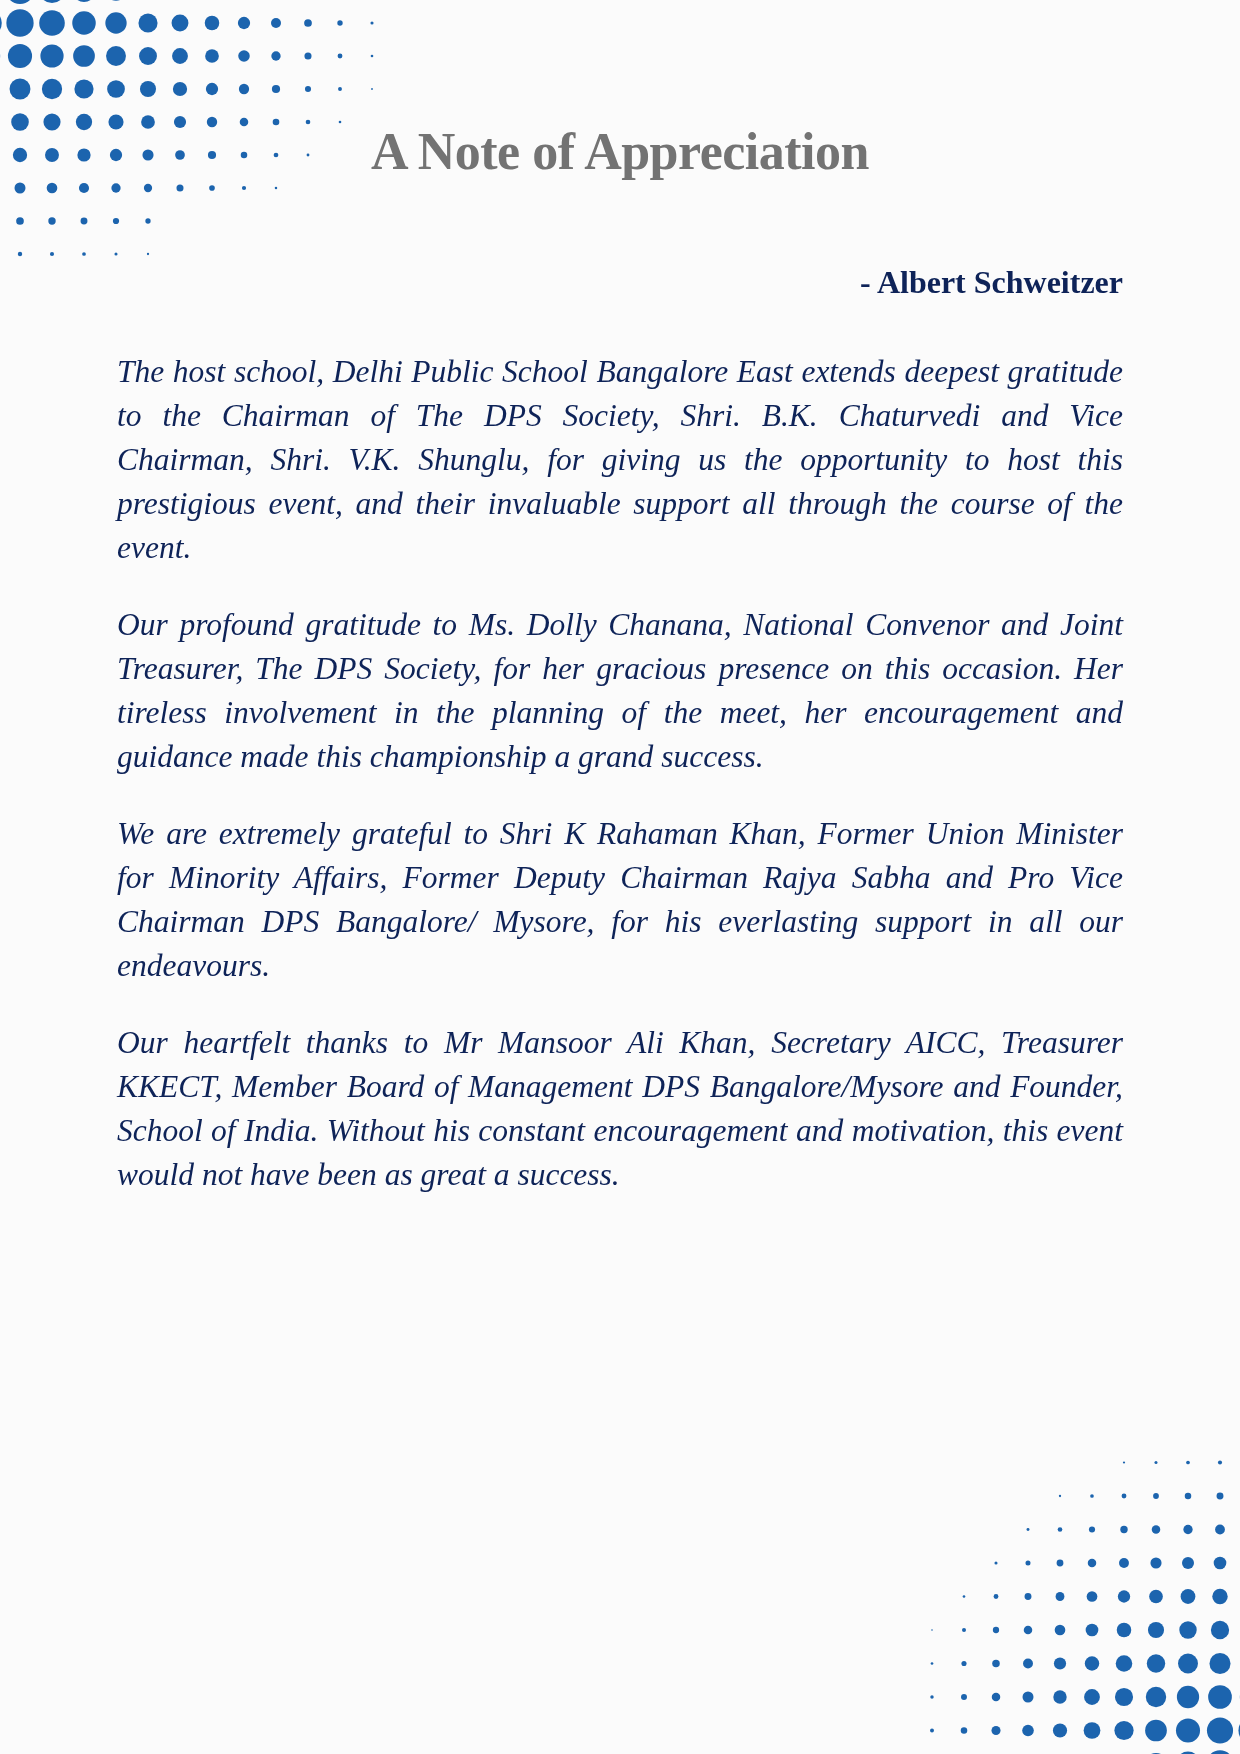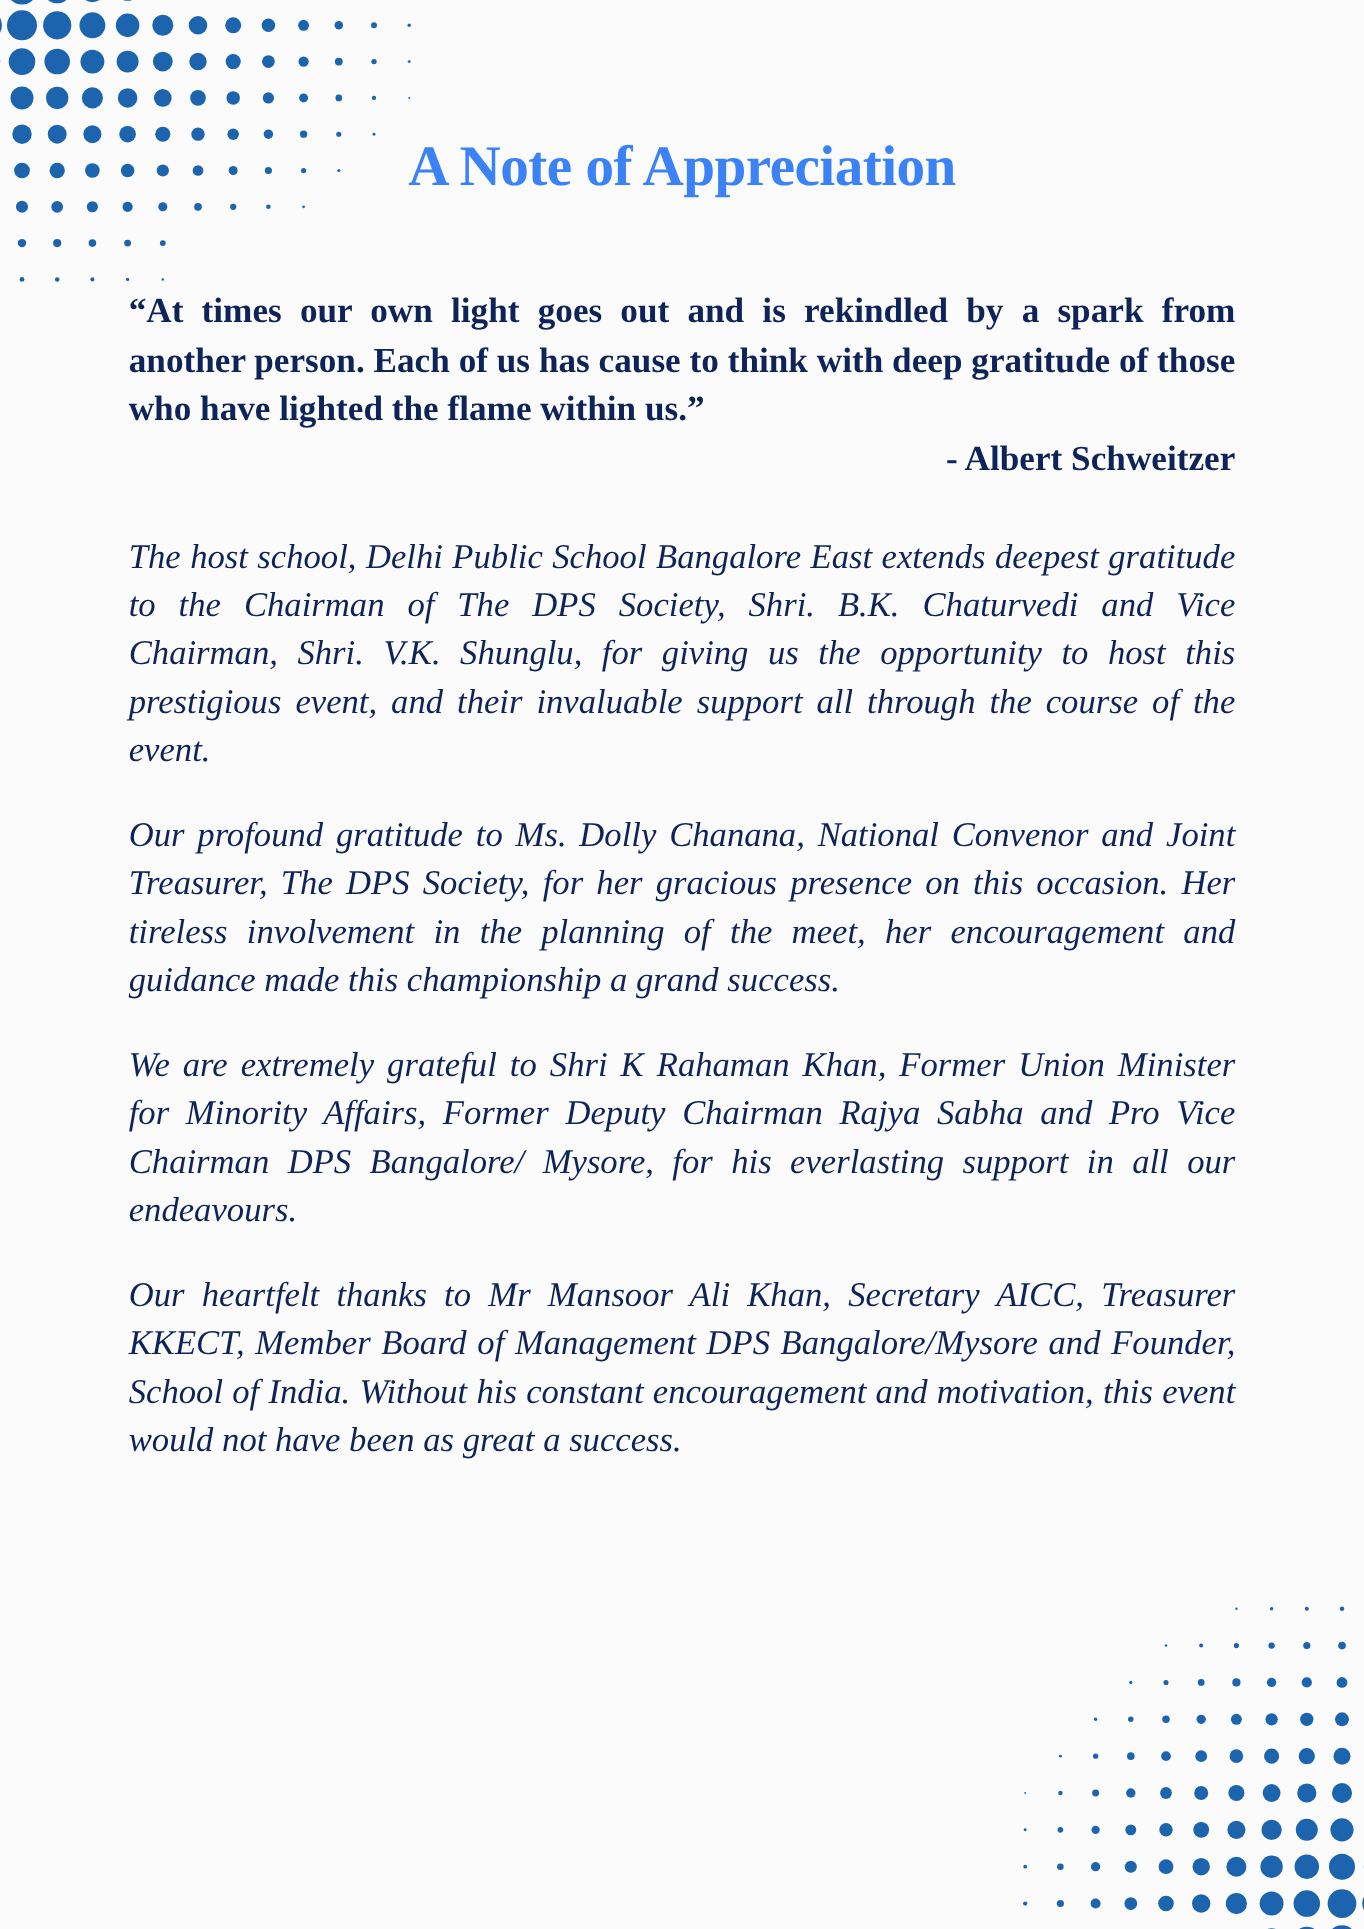--- a/index.html
+++ b/index.html
@@ -6,21 +6,21 @@
   body {
     width: 1240px; height: 1754px; position: relative; overflow: hidden;
     background: #fbfbfb;
     font-family: "Liberation Serif", "DejaVu Serif", serif;
     color: #0e2358;
   }
   .dots { position: absolute; left: 0; top: 0; pointer-events: none; }
   .title {
     position: absolute; left: 0; width: 1240px; top: 122px;
     text-align: center; font-size: 52px; font-weight: bold;
-    letter-spacing: -0.5px; margin: 0; color: #3b82f6;
+    letter-spacing: -0.5px; margin: 0; color: #737373;
   }
   .content {
     position: absolute; left: 117px; width: 1006px; top: 260px;
   }
   .quote {
     font-size: 32px; font-weight: bold; line-height: 44.5px;
     text-align: justify; margin: 0;
   }
   .author {
     font-size: 32px; font-weight: bold; text-align: right;
@@ -226,21 +226,20 @@
     <circle cx="1252" cy="1462.5" r="2.110875" fill="#1c64ae"></circle>
     <circle cx="1220" cy="1462.5" r="2.0458825362116997" fill="#1c64ae"></circle>
     <circle cx="1188" cy="1462.5" r="1.8528327284686537" fill="#1c64ae"></circle>
     <circle cx="1156" cy="1462.5" r="1.5372332982545913" fill="#1c64ae"></circle>
     <circle cx="1124" cy="1462.5" r="1.1074336688419955" fill="#1c64ae"></circle>
   </svg>
 
 <h1 class="title">A Note of Appreciation</h1>
 
 <div class="content">
-  <p class="quote">“At times our own light goes out and is rekindled by a spark from another person. Each of us has cause to think with deep gratitude of those who have lighted the flame within us.”</p>
   <p class="author">- Albert Schweitzer</p>
   <div class="paras">
     <p class="para">The host school, Delhi Public School Bangalore East extends deepest gratitude to the Chairman of The DPS Society, Shri. B.K. Chaturvedi and Vice Chairman, Shri. V.K. Shunglu, for giving us the opportunity to host this prestigious event, and their invaluable support all through the course of the event.</p>
     <p class="para">Our profound gratitude to Ms. Dolly Chanana, National Convenor and Joint Treasurer, The DPS Society, for her gracious presence on this occasion. Her tireless involvement in the planning of the meet, her encouragement and guidance made this championship a grand success.</p>
     <p class="para">We are extremely grateful to Shri K Rahaman Khan, Former Union Minister for Minority Affairs, Former Deputy Chairman Rajya Sabha and Pro Vice Chairman DPS Bangalore/ Mysore, for his everlasting support in all our endeavours.</p>
     <p class="para">Our heartfelt thanks to Mr Mansoor Ali Khan, Secretary AICC, Treasurer KKECT, Member Board of Management DPS Bangalore/Mysore and Founder, School of India. Without his constant encouragement and motivation, this event would not have been as great a success.</p>
   </div>
 </div>
 
 </body></html>

